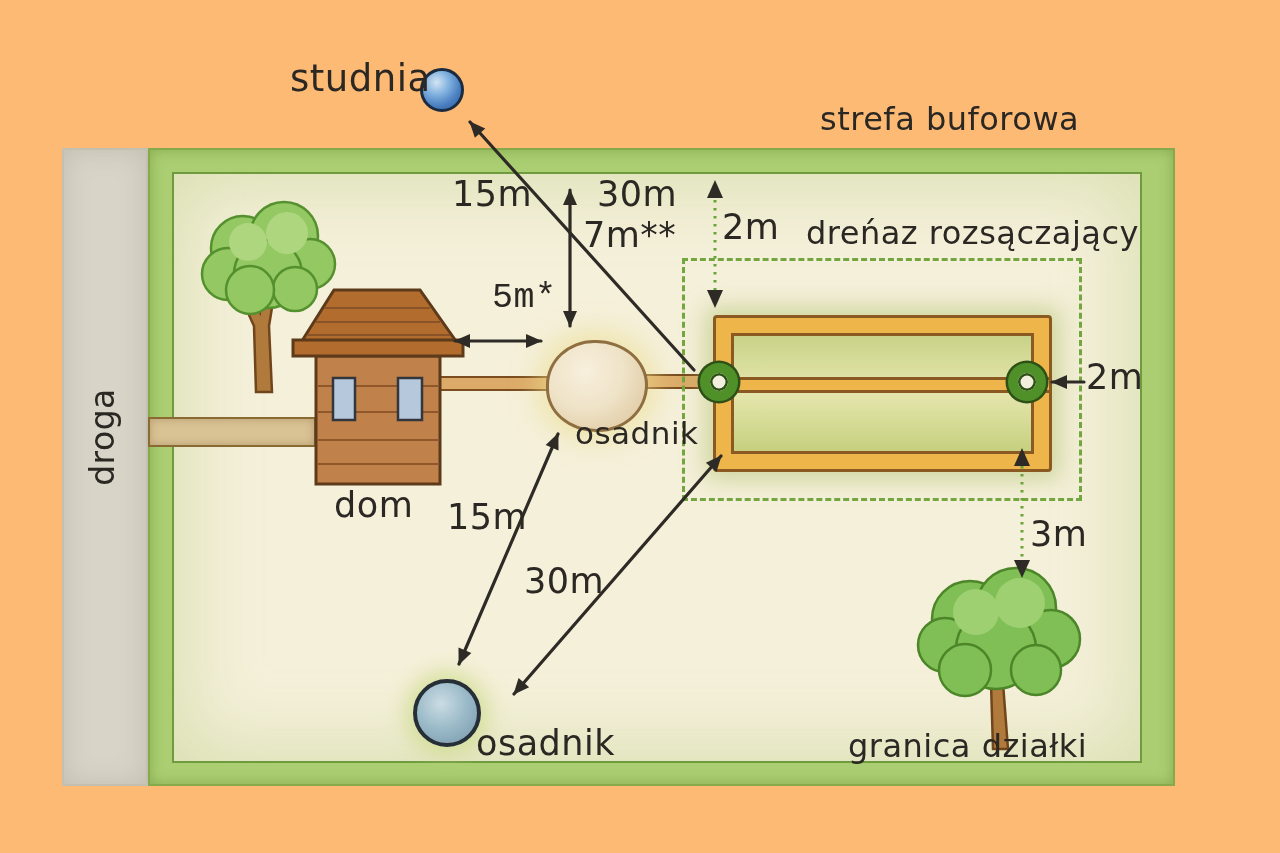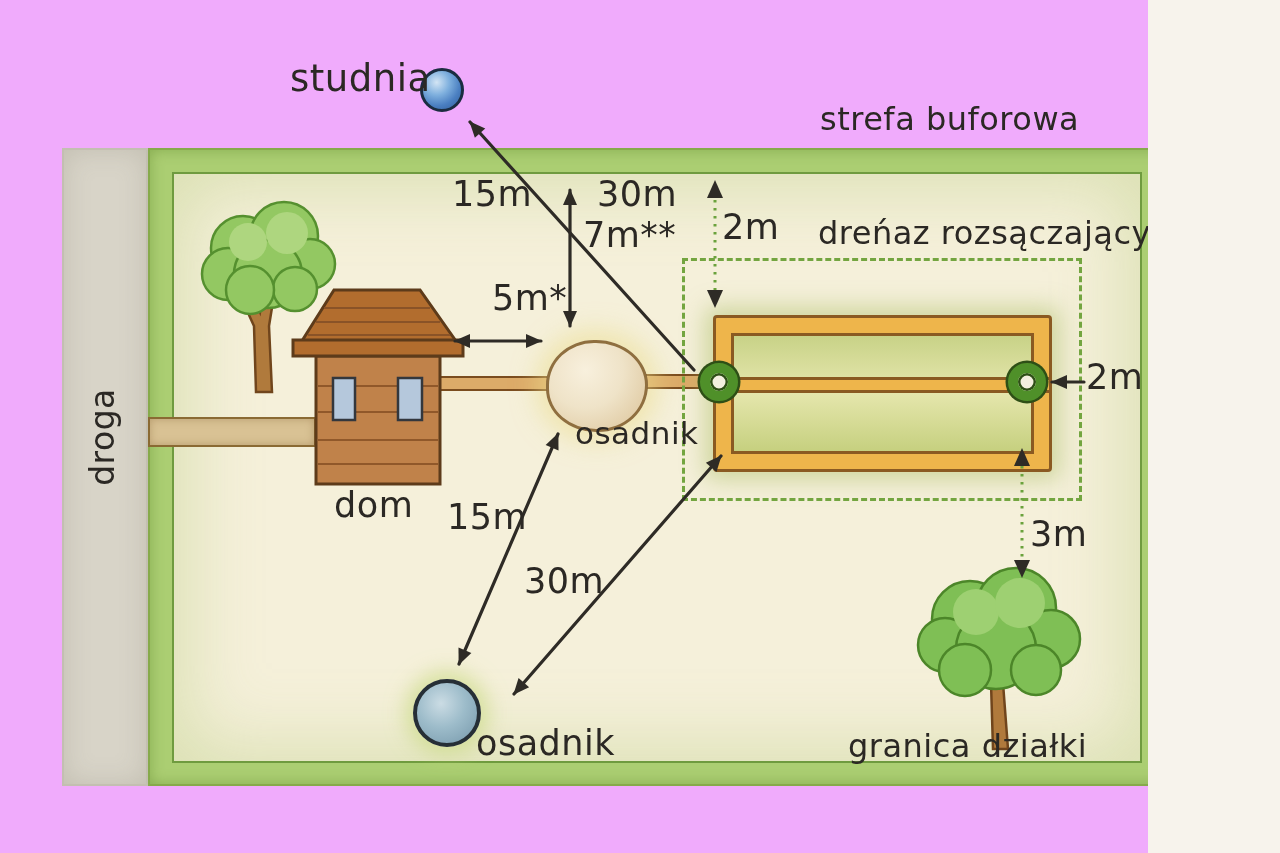--- a/index.html
+++ b/index.html
@@ -1,18 +1,18 @@
 <!DOCTYPE html>
 <html><head>
 <meta charset="utf-8">
 <style>
   html,body{margin:0;padding:0;background:#f7f3ec;}
   #canvas{
-    position:relative;width:1148px;height:853px;overflow:hidden;
-    background:#f0abfc;
+    position:relative;width:1280px;height:853px;overflow:hidden;
+    background:#fdba74;
     font-family:"DejaVu Sans","Liberation Sans",sans-serif;
     color:#2b2824;
   }
   .abs{position:absolute;}
   
   #road{left:62px;top:148px;width:86px;height:638px;background:#d8d4c8;
     box-shadow:inset 0 0 0 2px #c3bfb1, inset 0 0 28px rgba(120,115,100,.25);z-index:1;}
   
   #plot-band{left:148px;top:148px;width:1027px;height:638px;background:#abce72;
     border:2px solid #86aa4b;box-sizing:border-box;z-index:1;
@@ -60,25 +60,25 @@
     box-shadow:0 0 20px 8px rgba(195,215,120,.6);}
   
   .svglayer{z-index:5;}
   #arrows{left:0;top:0;width:1280px;height:853px;z-index:8;pointer-events:none;}
   
   .lbl{position:absolute;z-index:9;white-space:nowrap;color:#2b2824;
     letter-spacing:.5px;line-height:1;}
   .fs36{font-size:32px;} .fs35{font-size:35px;} .fs31{font-size:31px;} .fs33{font-size:33px;}
   #lbl-studnia{left:290px;top:60px;font-size:37px;}
   #lbl-strefa{left:820px;top:103px;}
-  #lbl-drenaz{left:806px;top:217px;margin-left:12px;}
+  #lbl-drenaz{left:806px;top:217px;}
   #lbl-15m-top{left:452px;top:177px;}
   #lbl-30m-top{left:597px;top:177px;}
   #lbl-2mss{left:583px;top:218px;}
-  #lbl-5ms{left:492px;top:281px;}
+  #lbl-5ms{left:492px;top:281px;font-family:Liberation Mono, monospace;}
   #lbl-2m-buffer{left:722px;top:210px;}
   #lbl-2m-right{left:1086px;top:360px;}
   #lbl-3m{left:1030px;top:500px;margin-top:17px;}
   #lbl-osadnik-mid{left:575px;top:418px;}
   #lbl-dom{left:334px;top:488px;}
   #lbl-15m-low{left:447px;top:500px;}
   #lbl-30m-low{left:524px;top:564px;}
   #lbl-osadnik-low{left:476px;top:726px;}
   #lbl-granica{left:848px;top:730px;}
   #lbl-droga{left:102px;top:437px;transform:translate(-50%,-50%) rotate(-90deg);}

